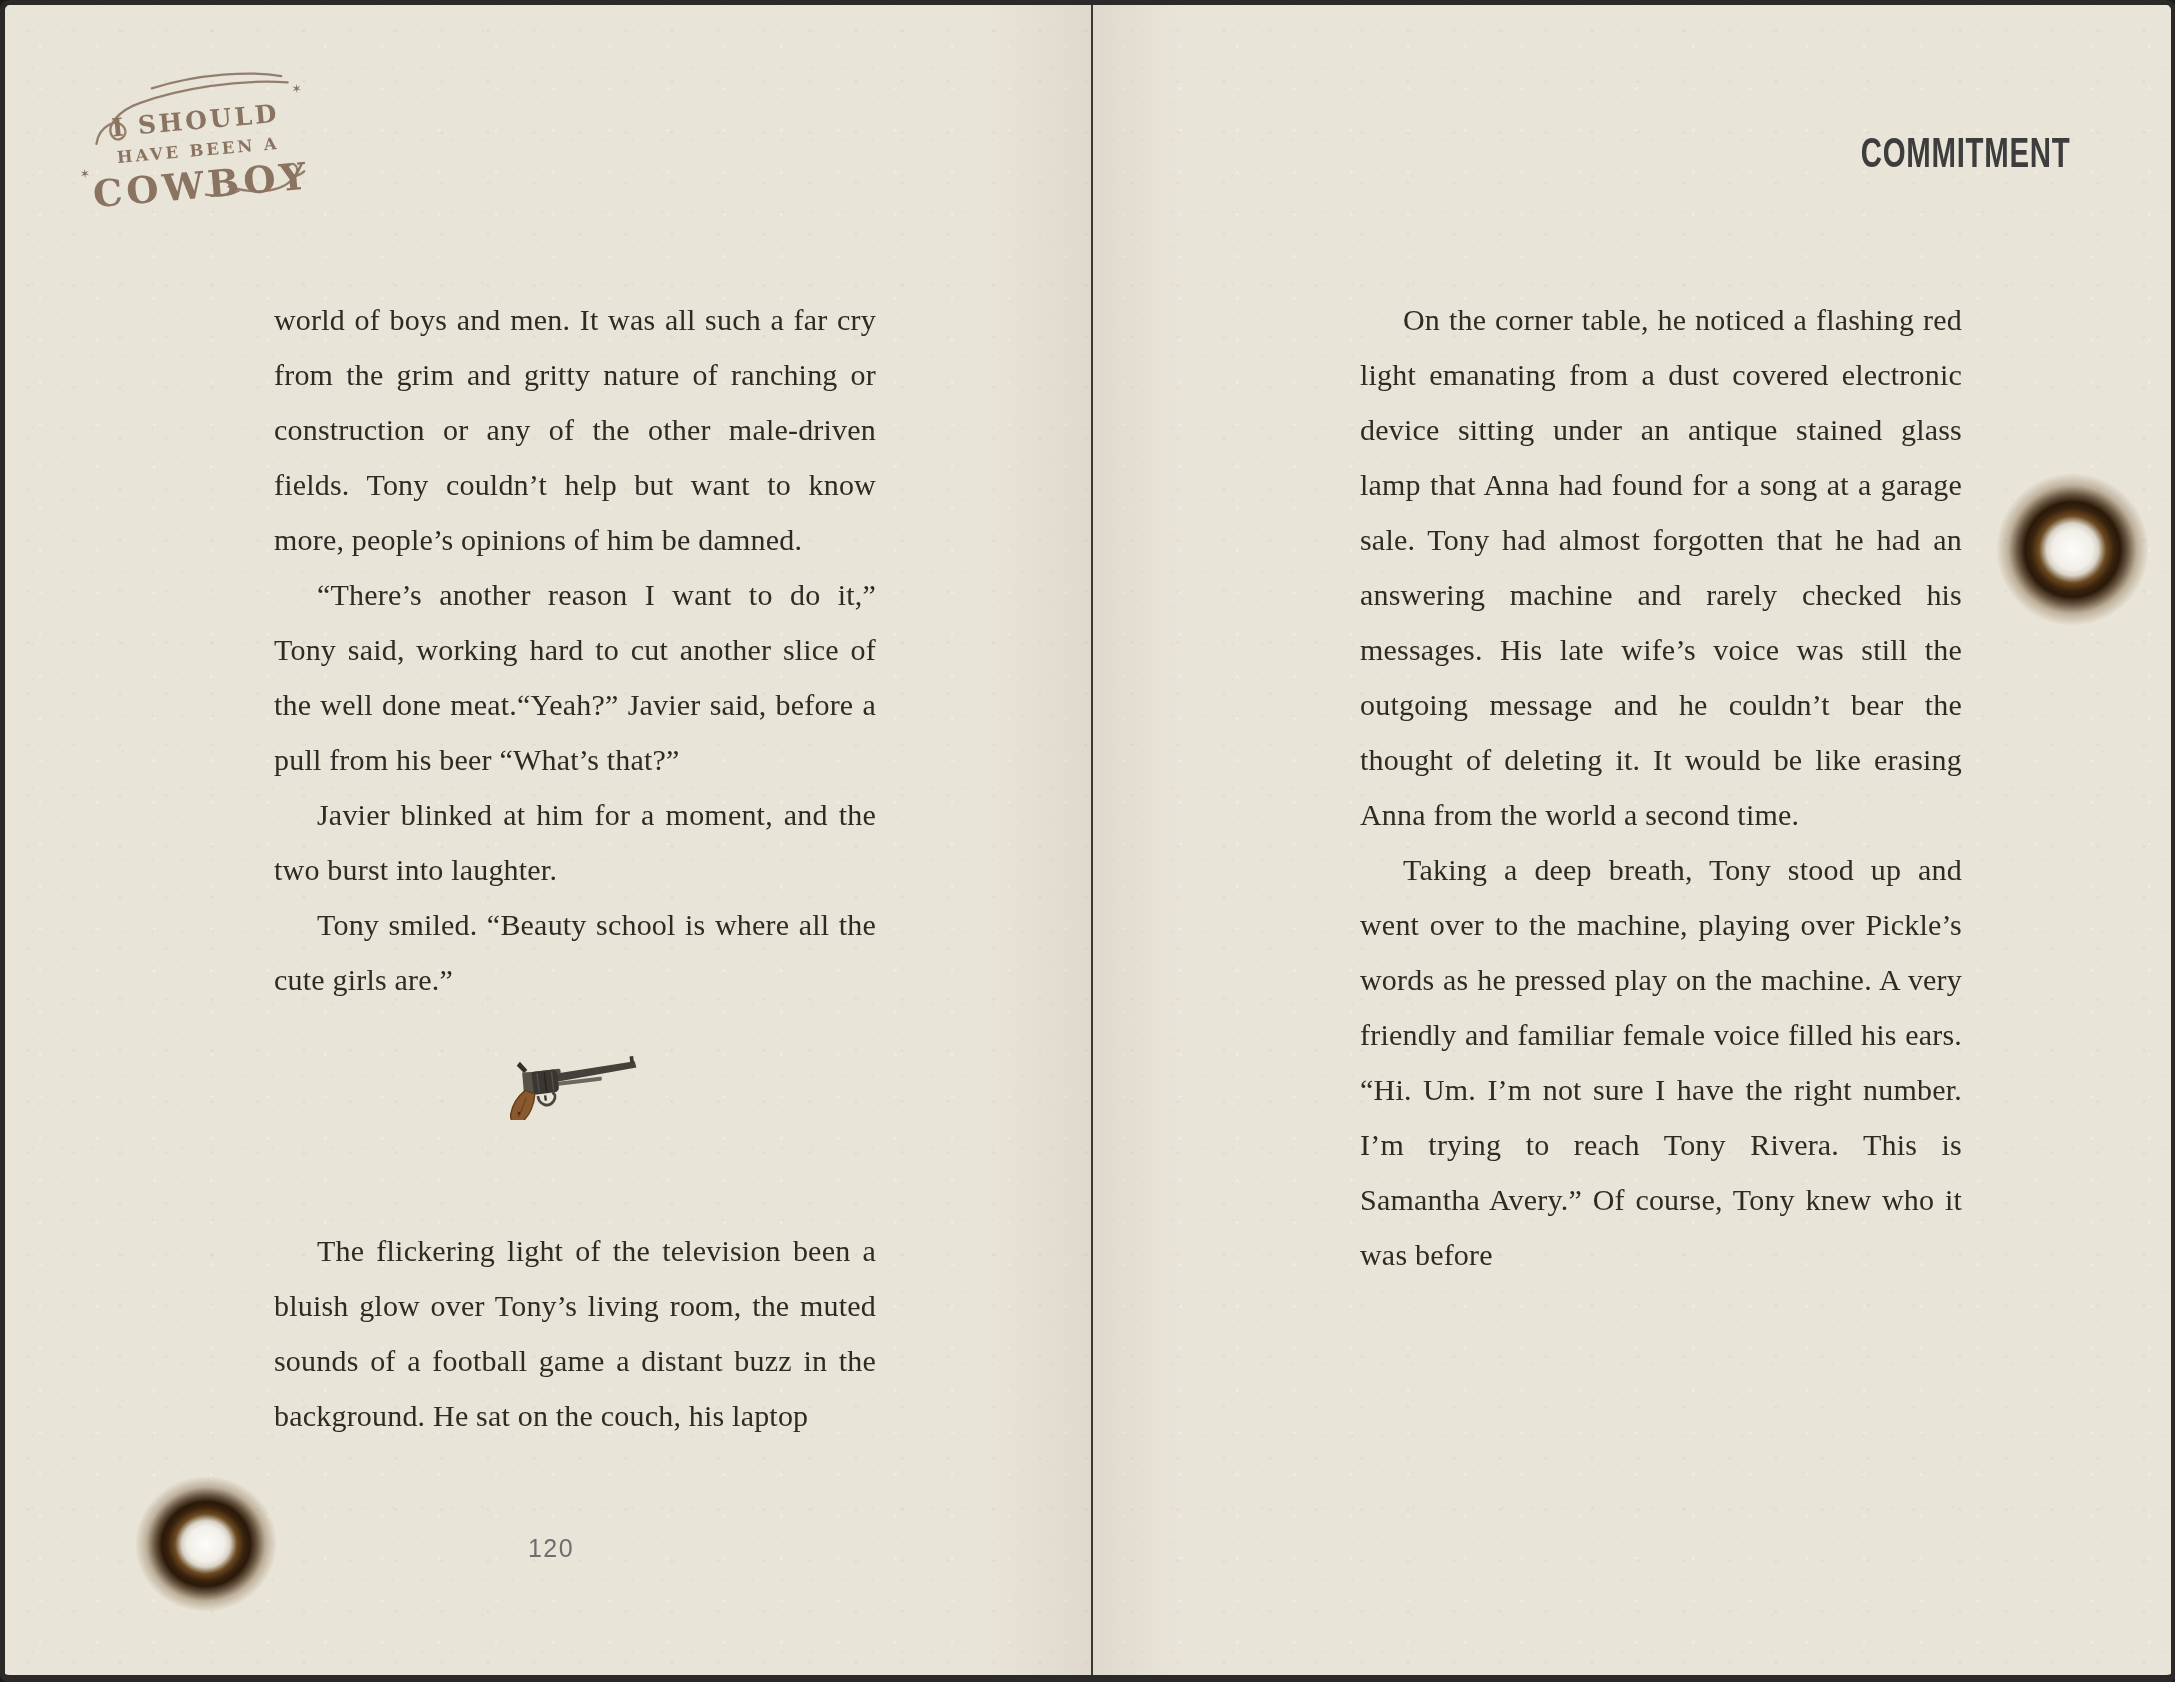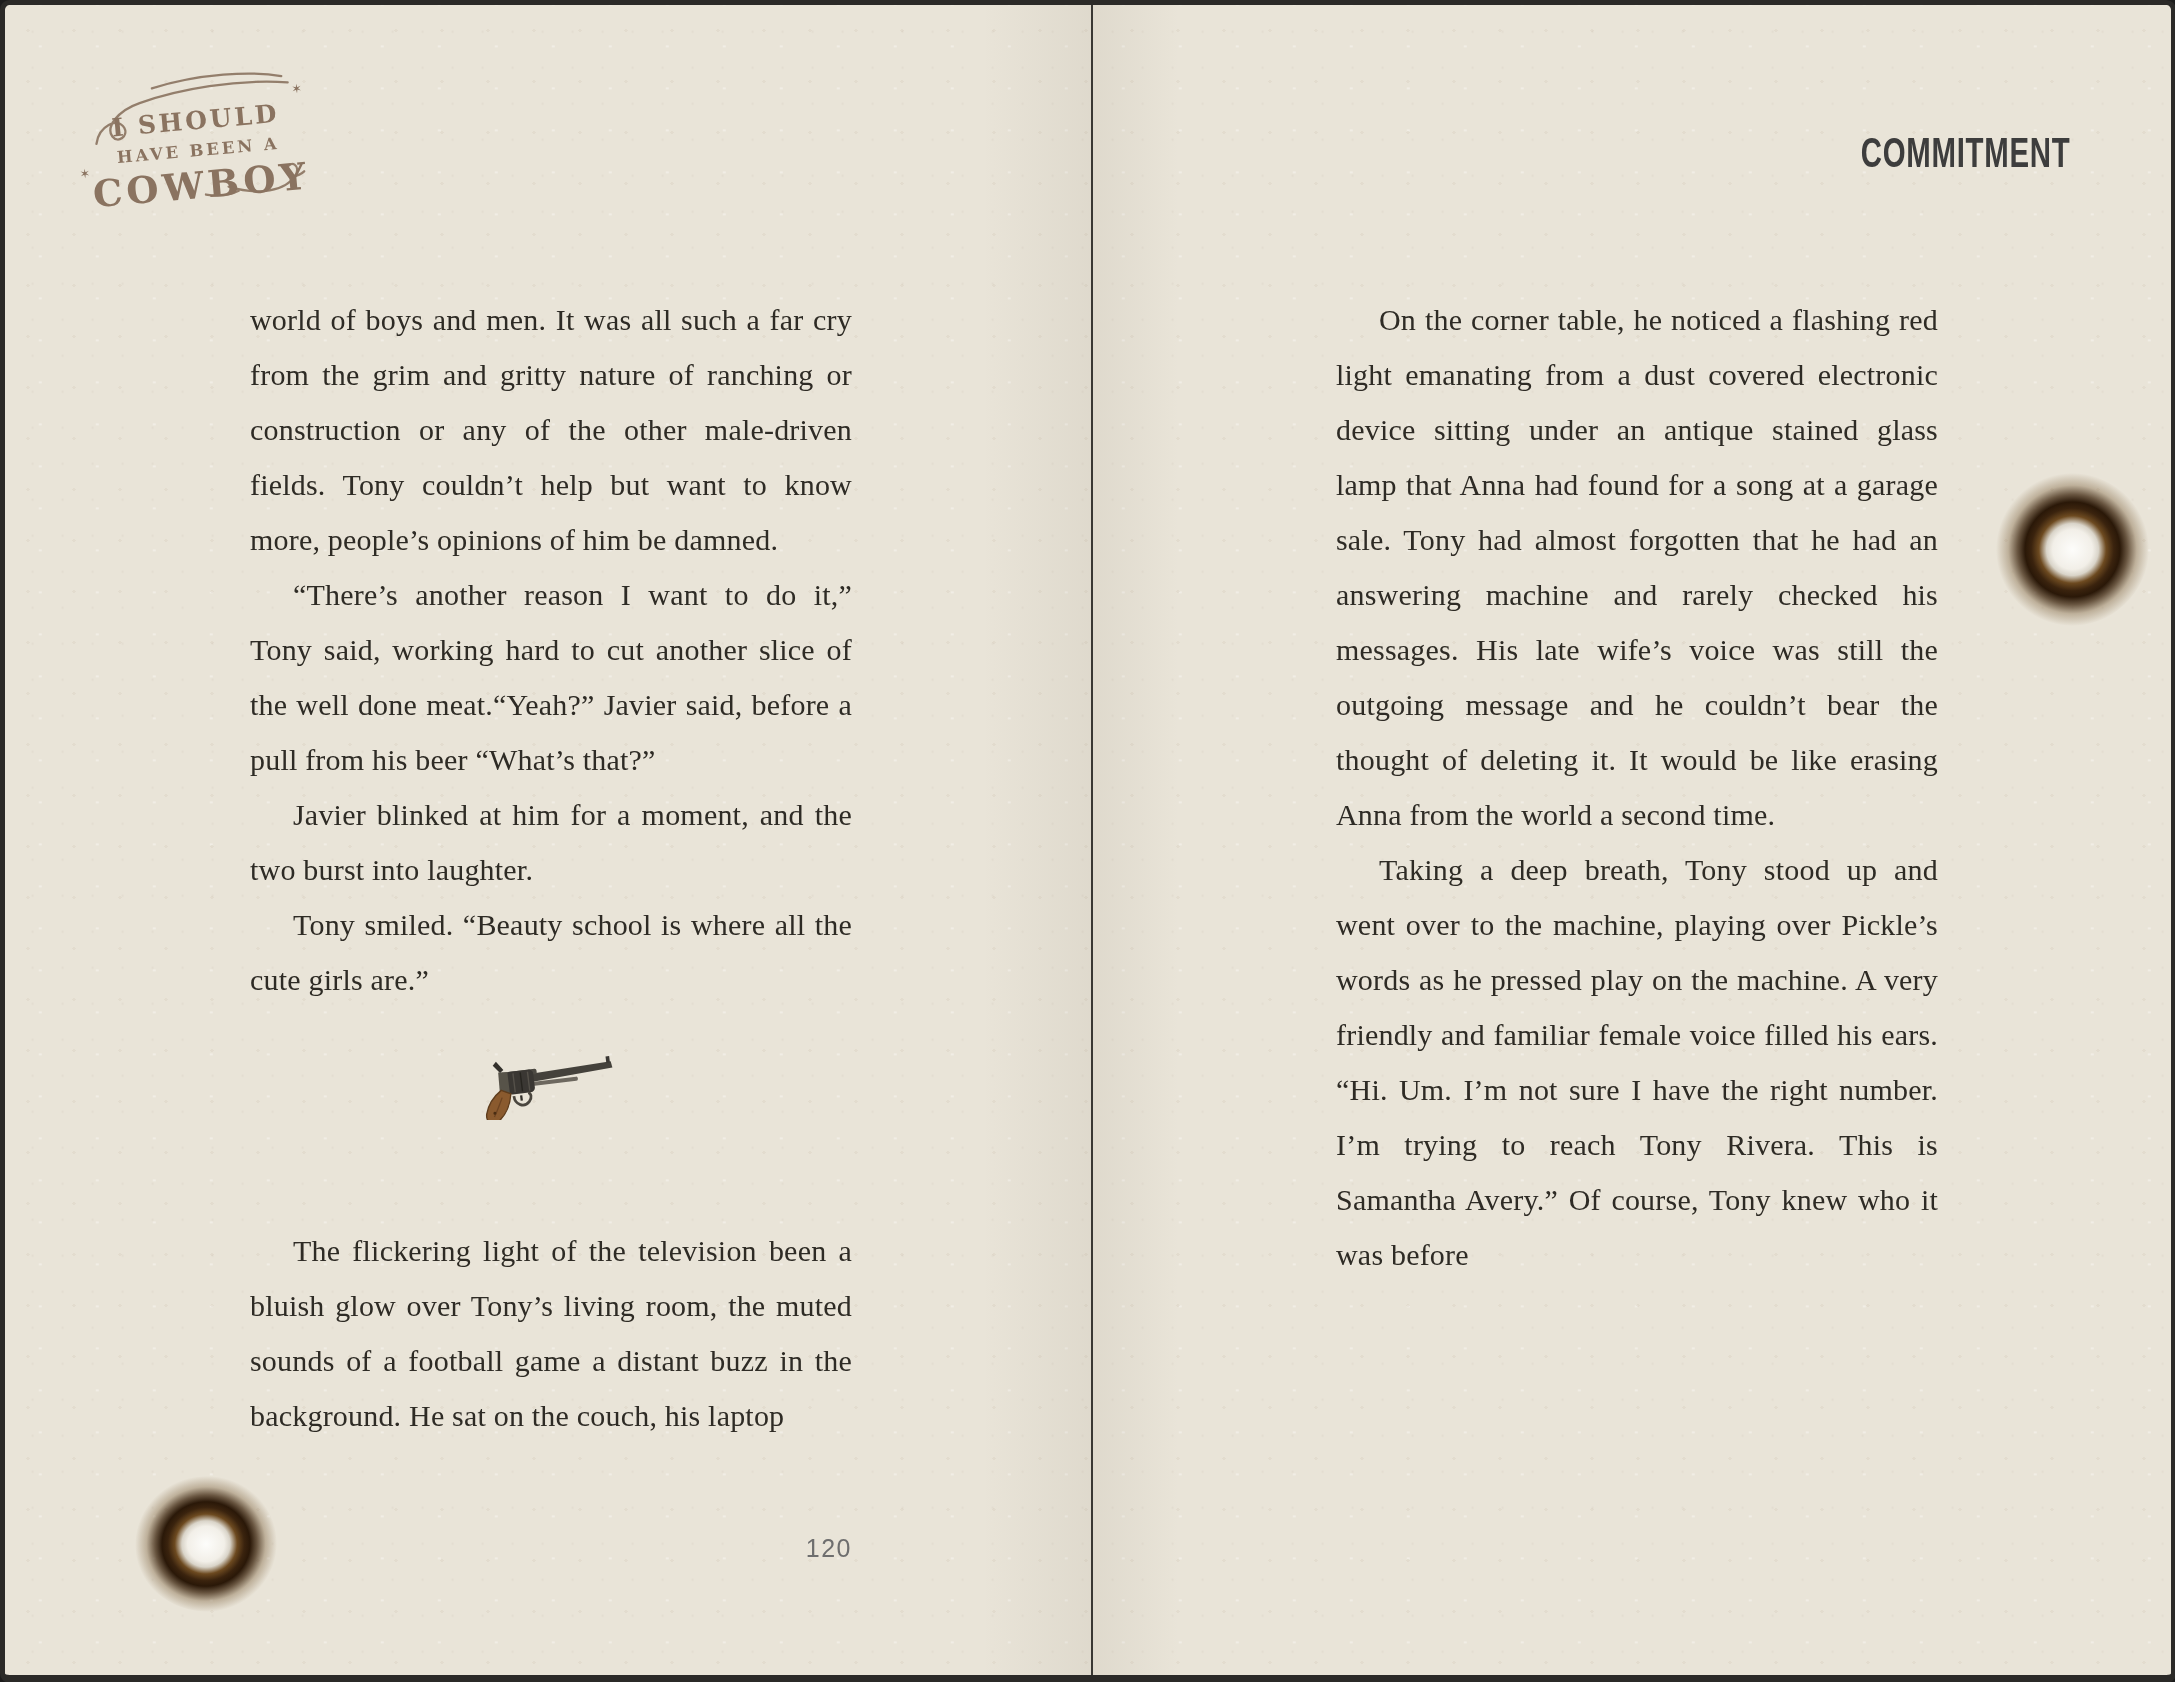--- a/index.html
+++ b/index.html
@@ -55,37 +55,38 @@
     transform: scaleX(0.70) scaleY(1.02);
     transform-origin: 100% 50%;
   }
 
   
   .text-col {
     position:absolute; top:287px; width:602px;
     font-size:30px; line-height:55px;
     color:#2e2b25; text-align:justify;
     letter-spacing:0.2px;
+    margin-left:24px;
   }
   .col-left  { left:245px; }
   .col-right { left:1331px; }
   .text-col p { margin:0; }
   .text-col p.indent { text-indent:43px; }
 
   .ornament-wrap {
     height:78px; margin:35px 0 103px 0;
     display:flex; align-items:center; justify-content:center;
   }
 
   .page-num {
     position:absolute; top:1529px; width:602px; text-align:center;
     font-family:"Liberation Sans", sans-serif;
     font-size:25px; color:#6e6e6e; letter-spacing:1.5px;
   }
-  .num-left  { left:245px;text-align:right; }
+  .num-left  { left:245px; }
   .num-right { left:1331px; }
 
   
   .burn-hole {
     position:absolute;
     background: radial-gradient(closest-side,
       #fdfdfb 0%, #f2efe8 26%, #d9d4c9 34%,
       #6d4a20 44%, #3a230e 54%, #2a1808 62%,
       rgba(62,38,14,0.75) 72%,
       rgba(110,80,40,0.35) 84%,

